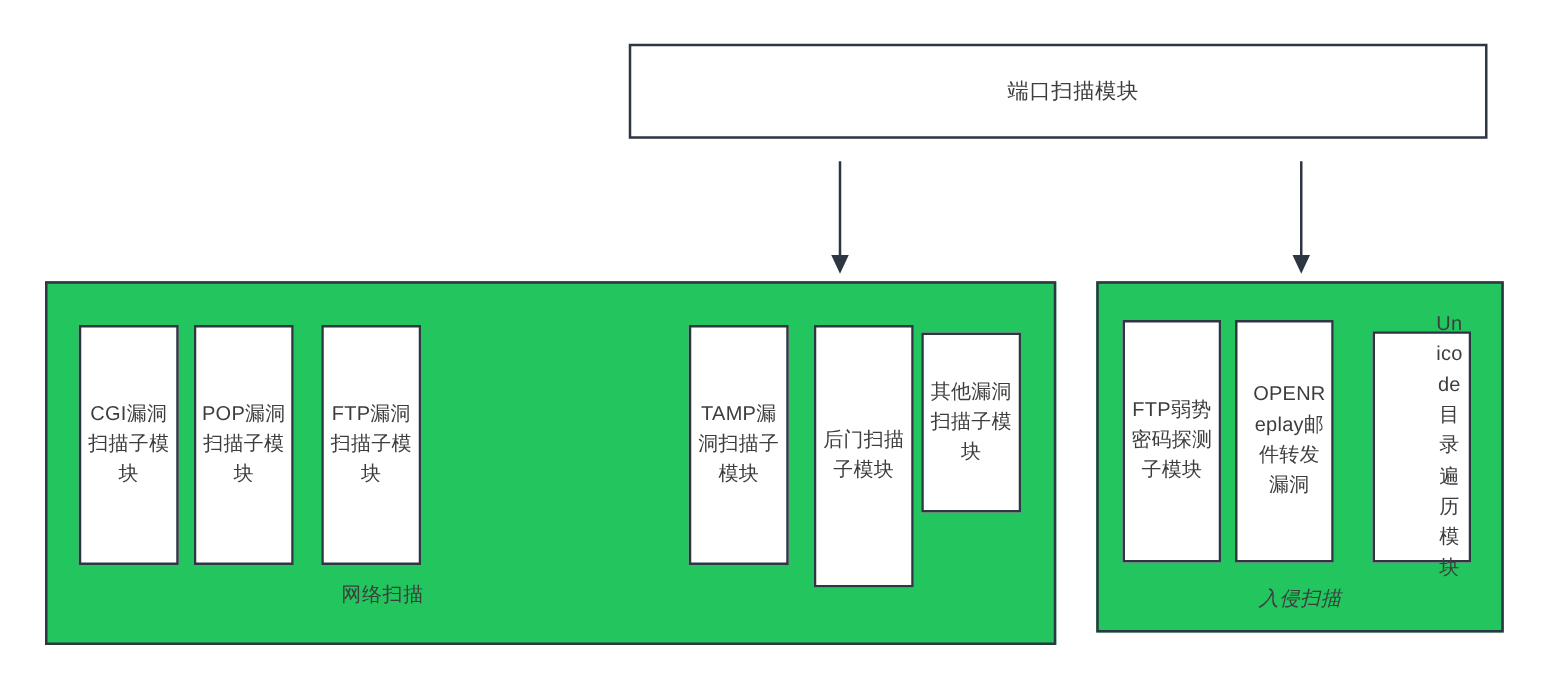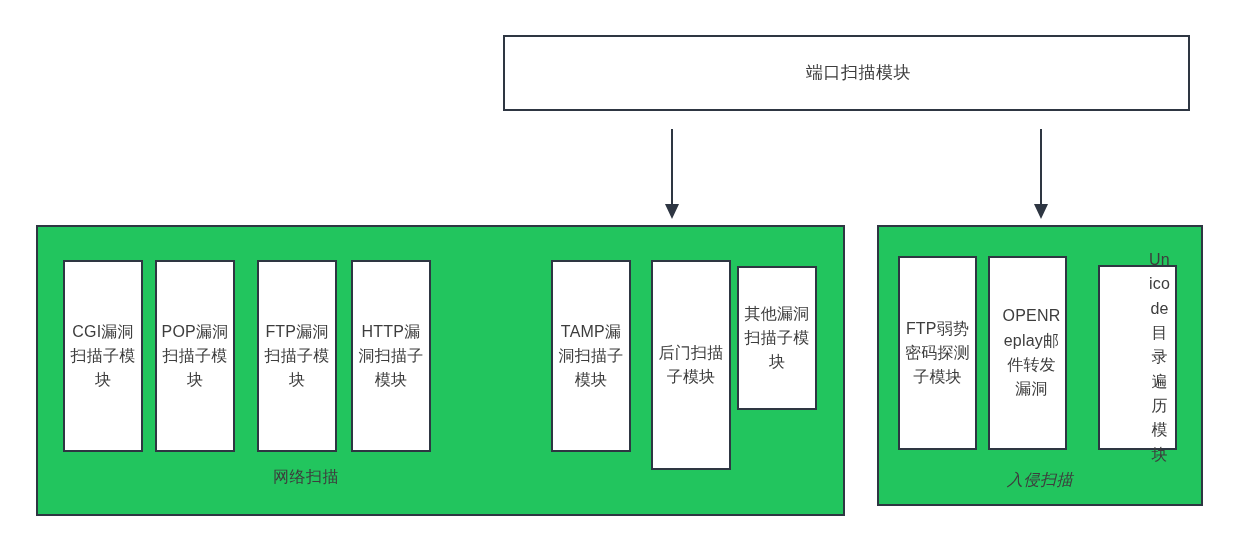--- a/index.html
+++ b/index.html
@@ -122,23 +122,20 @@
     </div>
 
     <div class="box leaf-box" style="left:117px; top:33px; width:80px; height:192px;">
       <span class="leaf-label">POP漏洞扫描子模块</span>
     </div>
 
     <div class="box leaf-box" style="left:219px; top:33px; width:80px; height:192px;">
       <span class="leaf-label">FTP漏洞扫描子模块</span>
     </div>
 
-    <div class="box leaf-box" style="left:313px; top:33px; width:80px; height:192px;">
-      <span class="leaf-label">HTTP漏洞扫描子模块</span>
-    </div>
 
 
     <div class="box leaf-box" style="left:513px; top:33px; width:80px; height:192px;">
       <span class="leaf-label">TAMP漏洞扫描子模块</span>
     </div>
 
     <div class="box leaf-box" style="left:613px; top:33px; width:80px; height:210px;">
       <span class="leaf-label">后门扫描子模块</span>
     </div>
 

